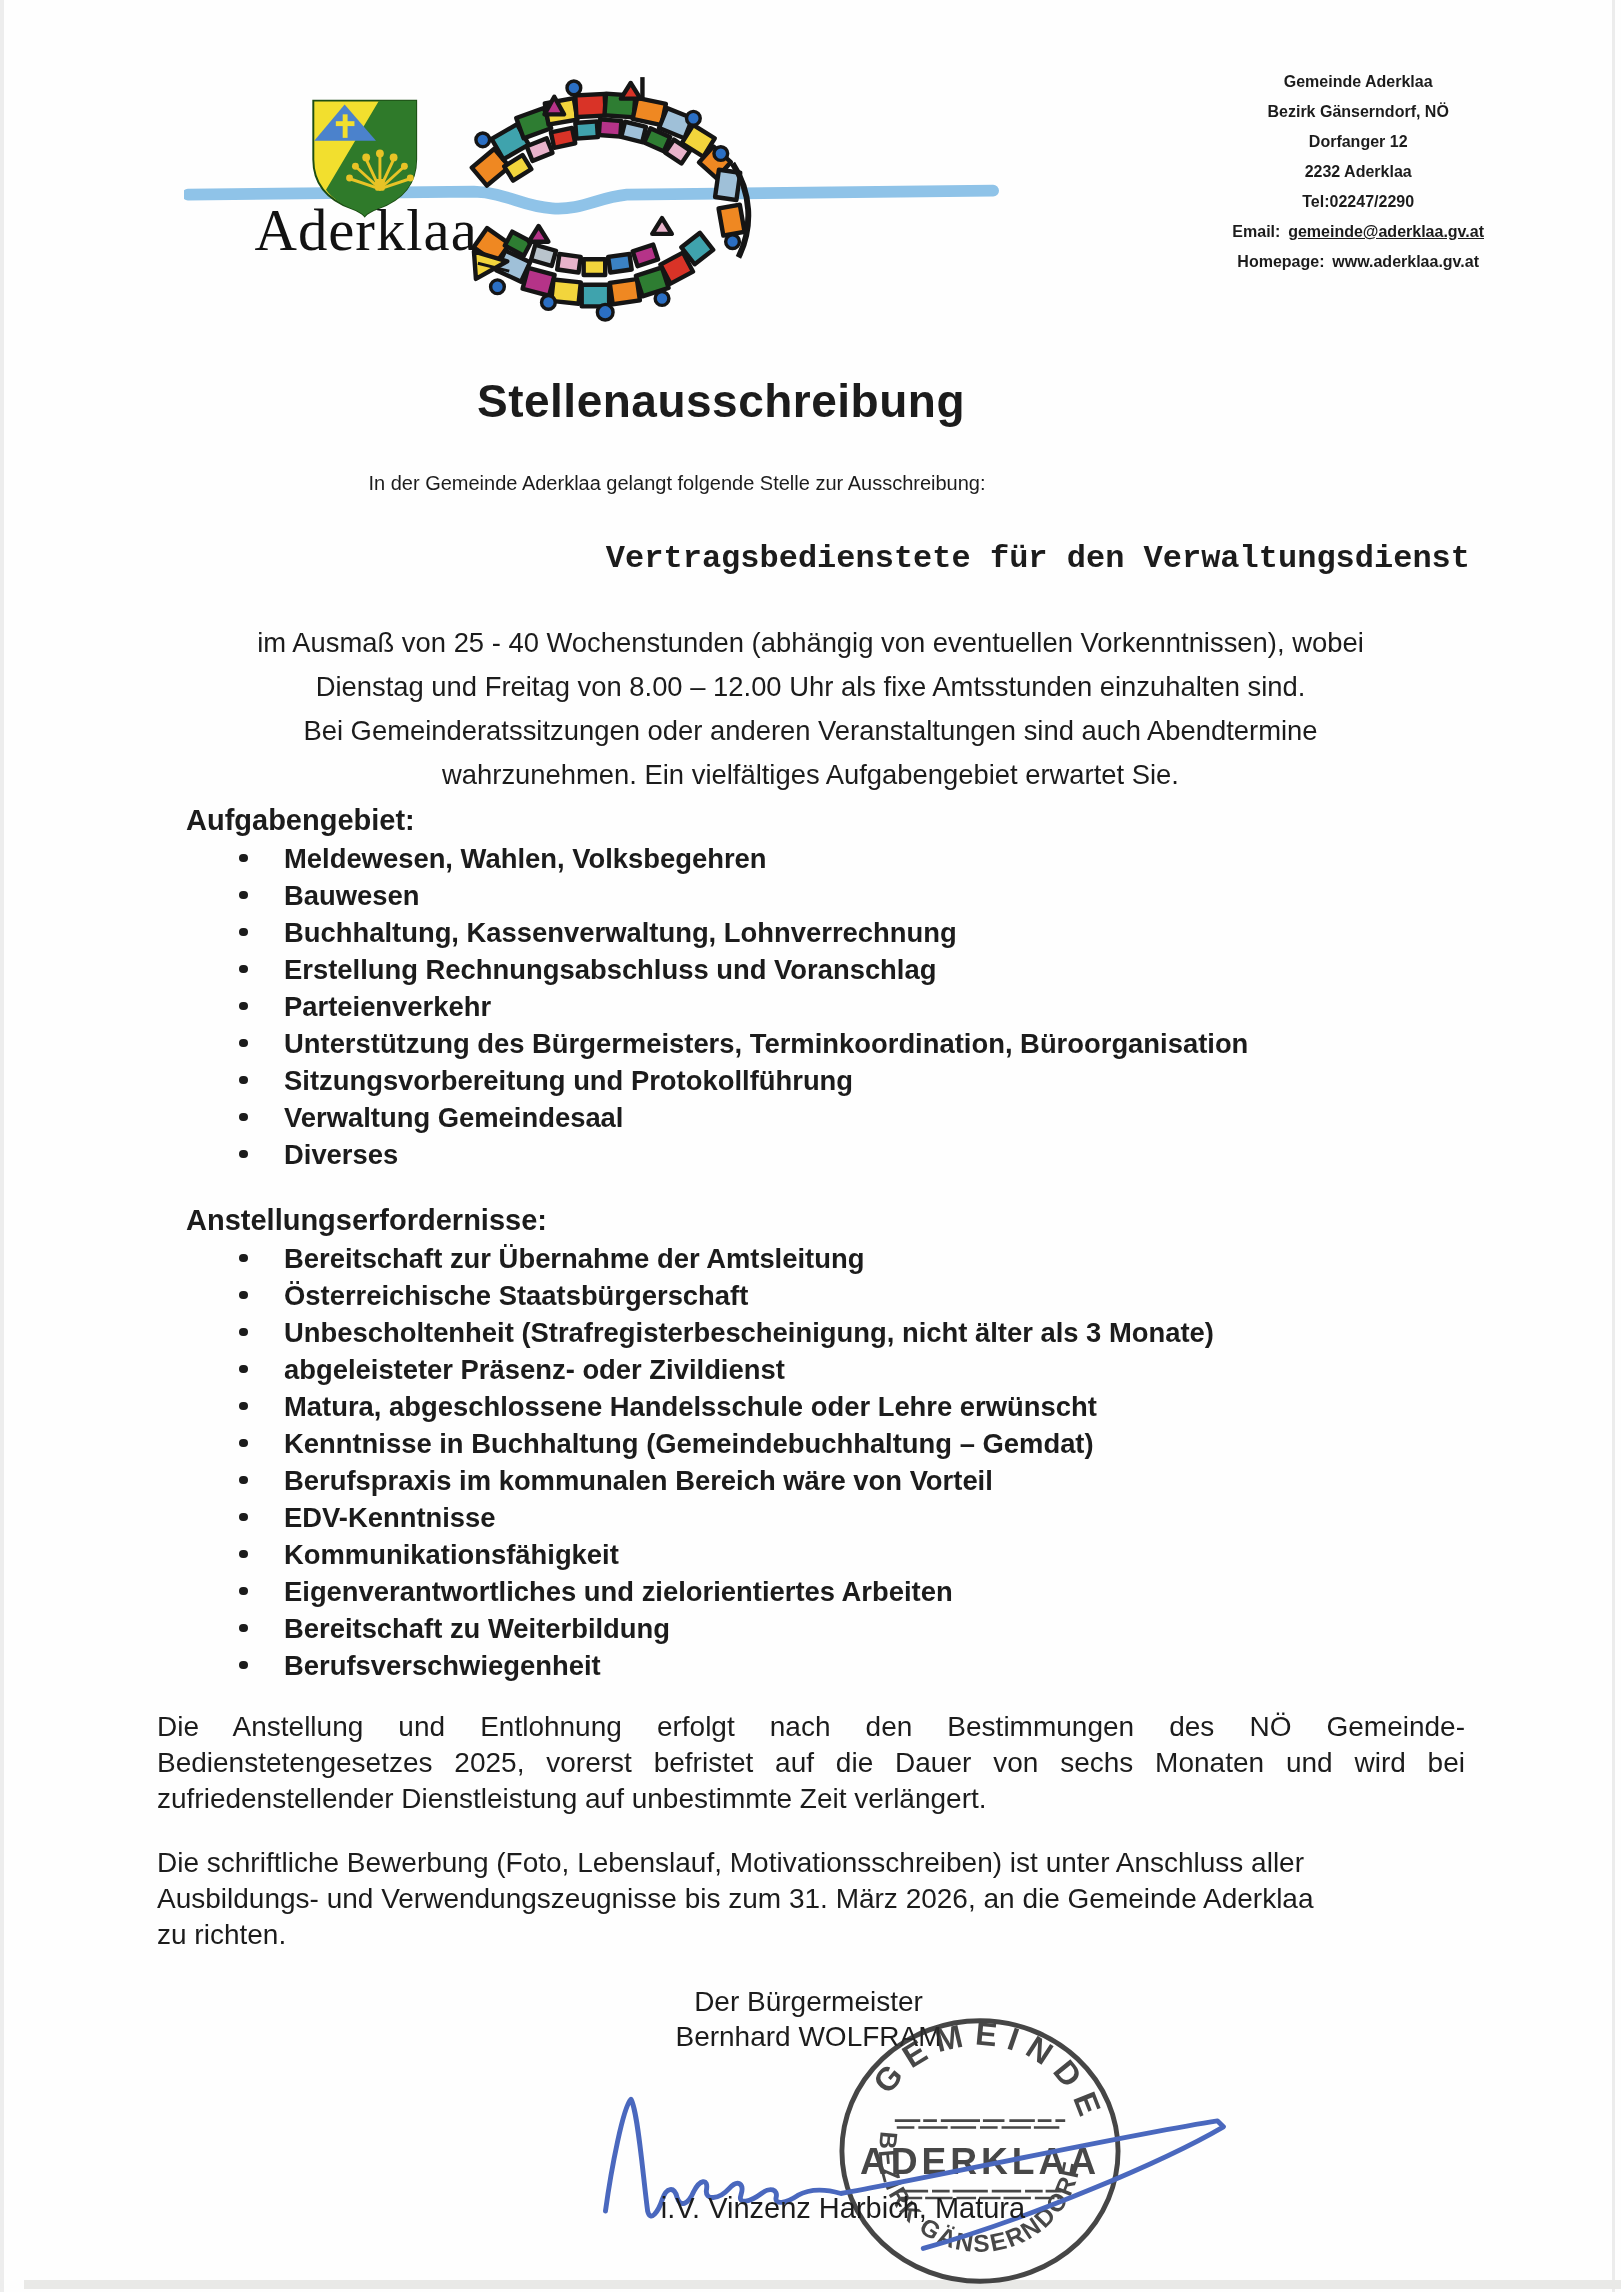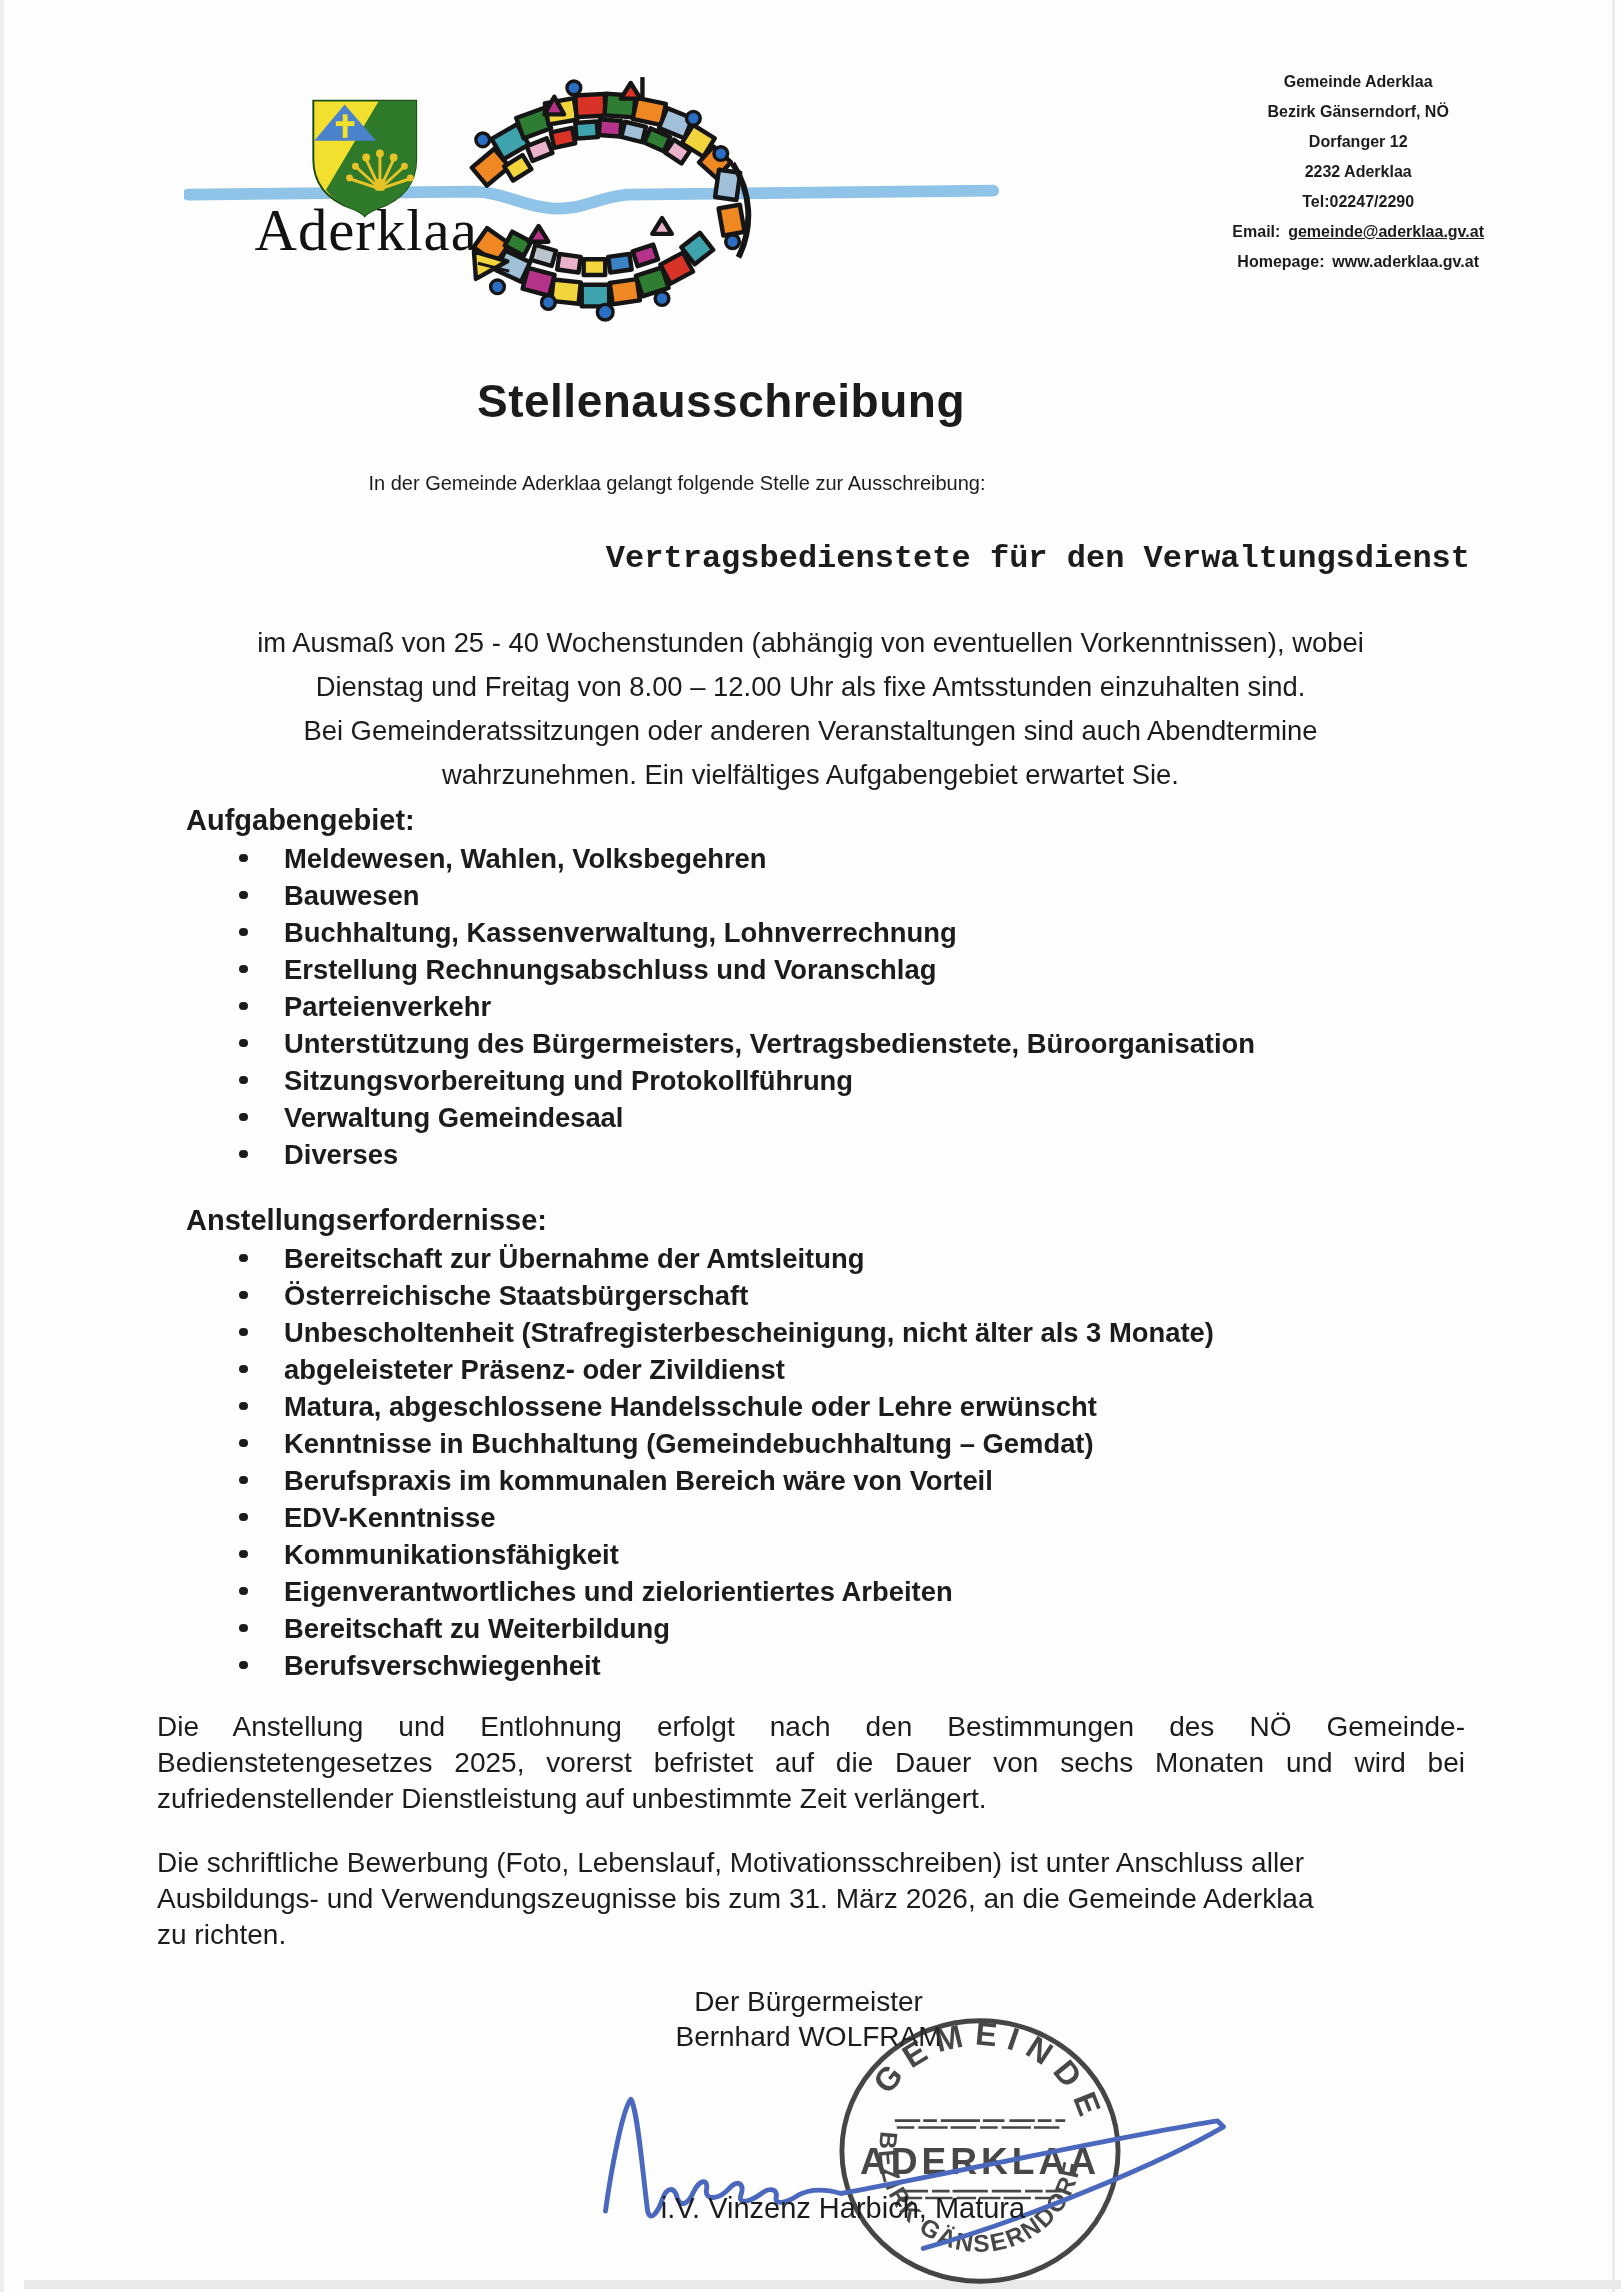--- a/index.html
+++ b/index.html
@@ -194,21 +194,21 @@
 Bei Gemeinderatssitzungen oder anderen Veranstaltungen sind auch Abendtermine
 wahrzunehmen. Ein vielfältiges Aufgabengebiet erwartet Sie.</div>
 
   <div class="abs sec-head sec-head-tasks">Aufgabengebiet:</div>
   <ul class="abs doclist list-tasks">
       <li>Meldewesen, Wahlen, Volksbegehren</li>
       <li>Bauwesen</li>
       <li>Buchhaltung, Kassenverwaltung, Lohnverrechnung</li>
       <li>Erstellung Rechnungsabschluss und Voranschlag</li>
       <li>Parteienverkehr</li>
-      <li>Unterstützung des Bürgermeisters, Vertragsbedienstete, Büroorganisation</li>
+      <li>Unterstützung des Bürgermeisters, Terminkoordination, Büroorganisation</li>
       <li>Sitzungsvorbereitung und Protokollführung</li>
       <li>Verwaltung Gemeindesaal</li>
       <li>Diverses</li>
     </ul>
 
   <div class="abs sec-head sec-head-req">Anstellungserfordernisse:</div>
   <ul class="abs doclist list-req">
       <li>Bereitschaft zur Übernahme der Amtsleitung</li>
       <li>Österreichische Staatsbürgerschaft</li>
       <li>Unbescholtenheit (Strafregisterbescheinigung, nicht älter als 3 Monate)</li>

